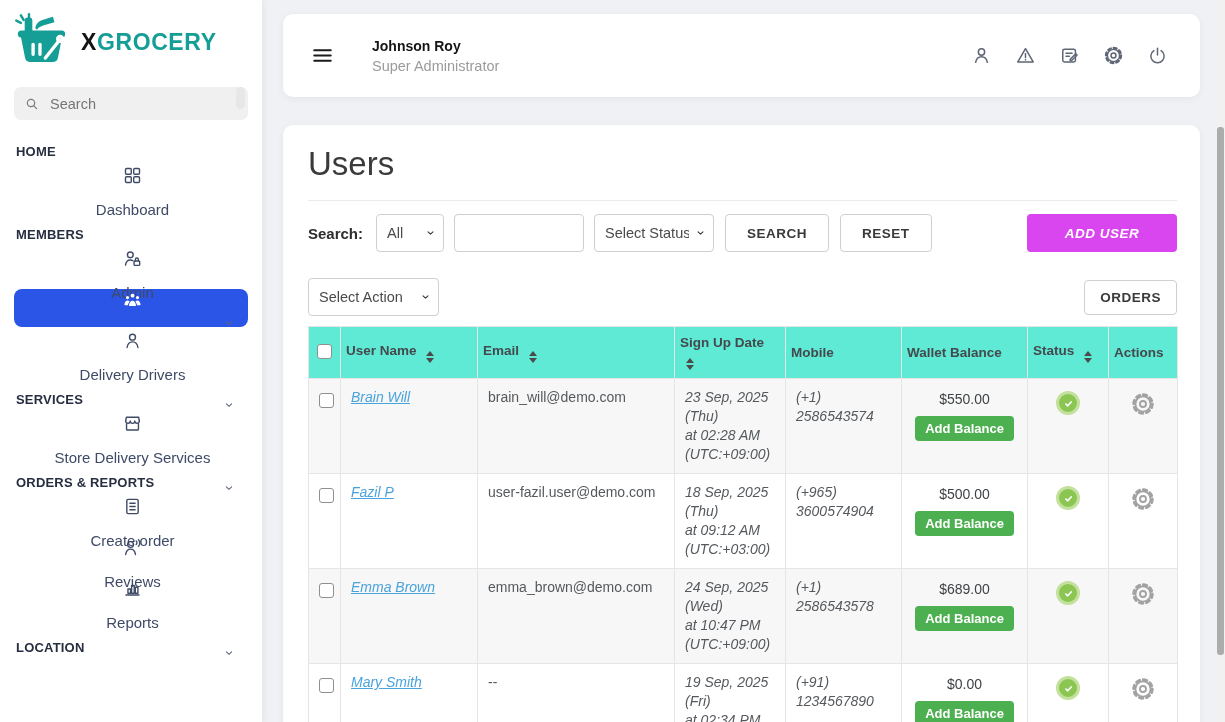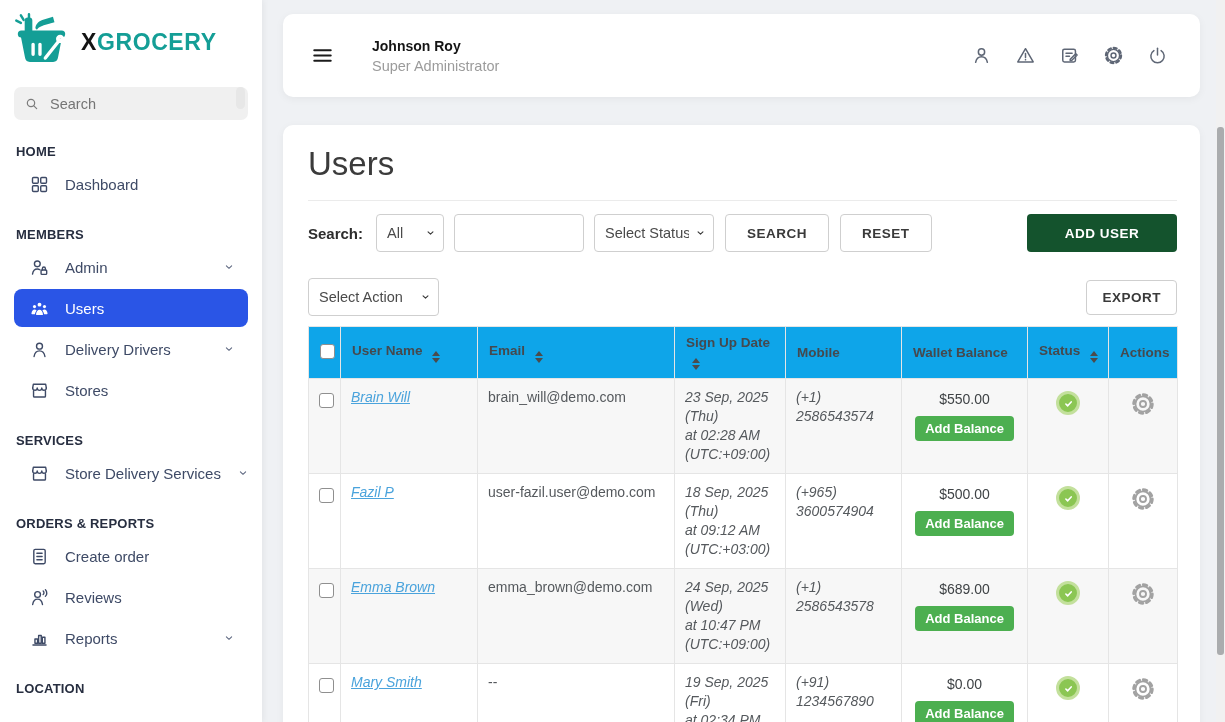--- a/index.html
+++ b/index.html
@@ -28,21 +28,21 @@
   }
   .side-search svg { width:16px; height:16px; }
   .side-search input {
     border:none; background:transparent; outline:none; width:100%;
     font-size:14.5px; color:#555; font-family:inherit;
   }
   nav { padding:0 14px; }
   .nav-label { font-size:13px; font-weight:700; color:#272e40; margin:24px 2px 6px; letter-spacing:.2px; }
   .nav-item {
     display:flex; align-items:center; height:38px; padding:0 12px 0 15px;
-    border-radius:8px; color:#3e4a66; font-size:15px; gap:15px; margin-top:3px; cursor:pointer;
+    border-radius:8px; color:#3e4a66; font-size:15px; gap:15px; margin-top:3px; cursor:pointer;flex-direction:column;
   }
   .nav-item .n-ic svg { width:21px; height:21px; }
   .nav-item.active { background:#2a55e6; color:#fff; }
   .n-txt { white-space:nowrap; }
   .n-chev { margin-left:auto; color:#5b657e; }
   .n-chev svg { width:14px; height:14px; }
   .side-thumb { position:absolute; left:236px; top:87px; width:9px; height:22px; border-radius:5px; background:#e7e7e7; }
 
   
   main { position:absolute; left:262px; top:0; right:0; height:722px; }
@@ -84,35 +84,35 @@
     font-family:inherit; font-size:14.5px; padding:0 10px; outline:none;
   }
   .sel-status { margin-left:10px; }
   .sel-status select { width:120px; }
   .btn-plain {
     height:38px; border:1px solid #cfcfcf; background:#fff; border-radius:4px;
     font-weight:700; font-size:13.5px; color:#3a3a3a; letter-spacing:.5px;
     padding:0 21px; margin-left:11px; font-family:inherit; cursor:pointer;
   }
   .btn-adduser {
-    margin-left:auto; height:38px; width:150px; background:#14532d; color:#fff;
+    margin-left:auto; height:38px; width:150px; background:#d946ef; color:#fff;
     border:none; border-radius:4px; font-weight:700; font-size:13.5px; letter-spacing:.5px;
-    font-family:inherit; cursor:pointer;
+    font-family:inherit; cursor:pointer;font-style:italic;
   }
   .action-row { margin-top:26px; display:flex; align-items:center; }
   .sel-action select { width:131px; }
   .btn-export { margin-left:auto; height:35px; padding:0 15px; }
 
   
   .table-wrap { margin-top:10px; }
   table { width:869px; border-collapse:collapse; table-layout:fixed; }
   th, td { border:1px solid #e5e5e5; }
   th {
     height:52px; font-size:13.5px; font-weight:700; color:#45494e; text-align:left;
-    padding:6px 11px; vertical-align:middle; background:#0ea5e9; white-space:nowrap;
+    padding:6px 5px; vertical-align:middle; background:#5eead4; white-space:nowrap;
   }
   th.wrap { white-space:normal; }
   .sort { display:inline-flex; flex-direction:column; gap:2px; margin-left:6px; vertical-align:-1px; }
   .sort i { width:0; height:0; border-left:4px solid transparent; border-right:4px solid transparent; display:block; }
   .sort .up { border-bottom:5px solid #4b4b4b; }
   .sort .dn { border-top:5px solid #4b4b4b; }
   td { padding:9px 10px; font-size:14px; color:#55595d; vertical-align:top; line-height:1.36; background:#fff; }
   tr.alt td { background:#f7f7f7; }
   td.c-check, th.c-check { text-align:center; }
   .cb {
@@ -225,30 +225,20 @@
             <circle cx="12" cy="8.2" r="3.4"></circle>
             <path d="M5.8 20c.7-4.3 3-6.4 6.2-6.4s5.5 2.1 6.2 6.4"></path>
           </svg>
         </span>
         <span class="n-txt">Delivery Drivers</span>
         <span class="n-chev">
           <svg class="ic" viewBox="0 0 24 24" fill="none" stroke="currentColor" stroke-width="1.8" stroke-linecap="round" stroke-linejoin="round">
             <path d="M7.5 10l4.5 4.2 4.5-4.2"></path>
           </svg>
         </span>
-      </div>
-      <div class="nav-item">
-        <span class="n-ic">
-          <svg class="ic" viewBox="0 0 24 24" fill="none" stroke="currentColor" stroke-width="1.6" stroke-linecap="round" stroke-linejoin="round">
-            <path d="M4.2 9 5 4.8h14L19.8 9"></path>
-            <path d="M4.2 9a2.55 2.55 0 0 0 5.2.2 2.6 2.6 0 0 0 5.2 0 2.55 2.55 0 0 0 5.2-.2"></path>
-            <path d="M5.2 12.3v6.2a1 1 0 0 0 1 1h11.6a1 1 0 0 0 1-1v-6.2"></path>
-          </svg>
-        </span>
-        <span class="n-txt">Stores</span>
       </div>
       <div class="nav-label">SERVICES</div>
       <div class="nav-item">
         <span class="n-ic">
           <svg class="ic" viewBox="0 0 24 24" fill="none" stroke="currentColor" stroke-width="1.6" stroke-linecap="round" stroke-linejoin="round">
             <path d="M4.2 9 5 4.8h14L19.8 9"></path>
             <path d="M4.2 9a2.55 2.55 0 0 0 5.2.2 2.6 2.6 0 0 0 5.2 0 2.55 2.55 0 0 0 5.2-.2"></path>
             <path d="M5.2 12.3v6.2a1 1 0 0 0 1 1h11.6a1 1 0 0 0 1-1v-6.2"></path>
           </svg>
         </span>
@@ -366,21 +356,21 @@
 
     <div class="action-row">
       <span class="sel-wrap sel-action">
         <select><option>Select Action</option></select>
         <span class="chev">
             <svg class="ic" viewBox="0 0 24 24" fill="none" stroke="currentColor" stroke-width="2" stroke-linecap="round" stroke-linejoin="round">
               <path d="M7.5 10l4.5 4.2 4.5-4.2"></path>
             </svg>
           </span>
       </span>
-      <button class="btn-plain btn-export">EXPORT</button>
+      <button class="btn-plain btn-export">ORDERS</button>
     </div>
 
     <div class="table-wrap">
       <table id="utable">
           <colgroup>
             <col style="width: 32px;">
             <col style="width: 137px;">
             <col style="width: 197px;">
             <col style="width: 111px;">
             <col style="width: 116px;">

